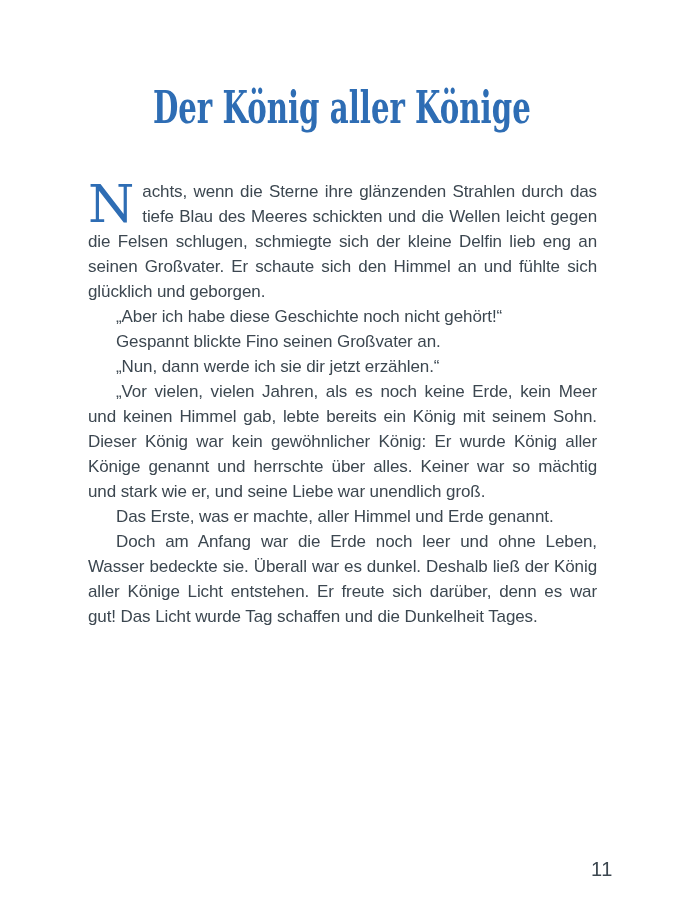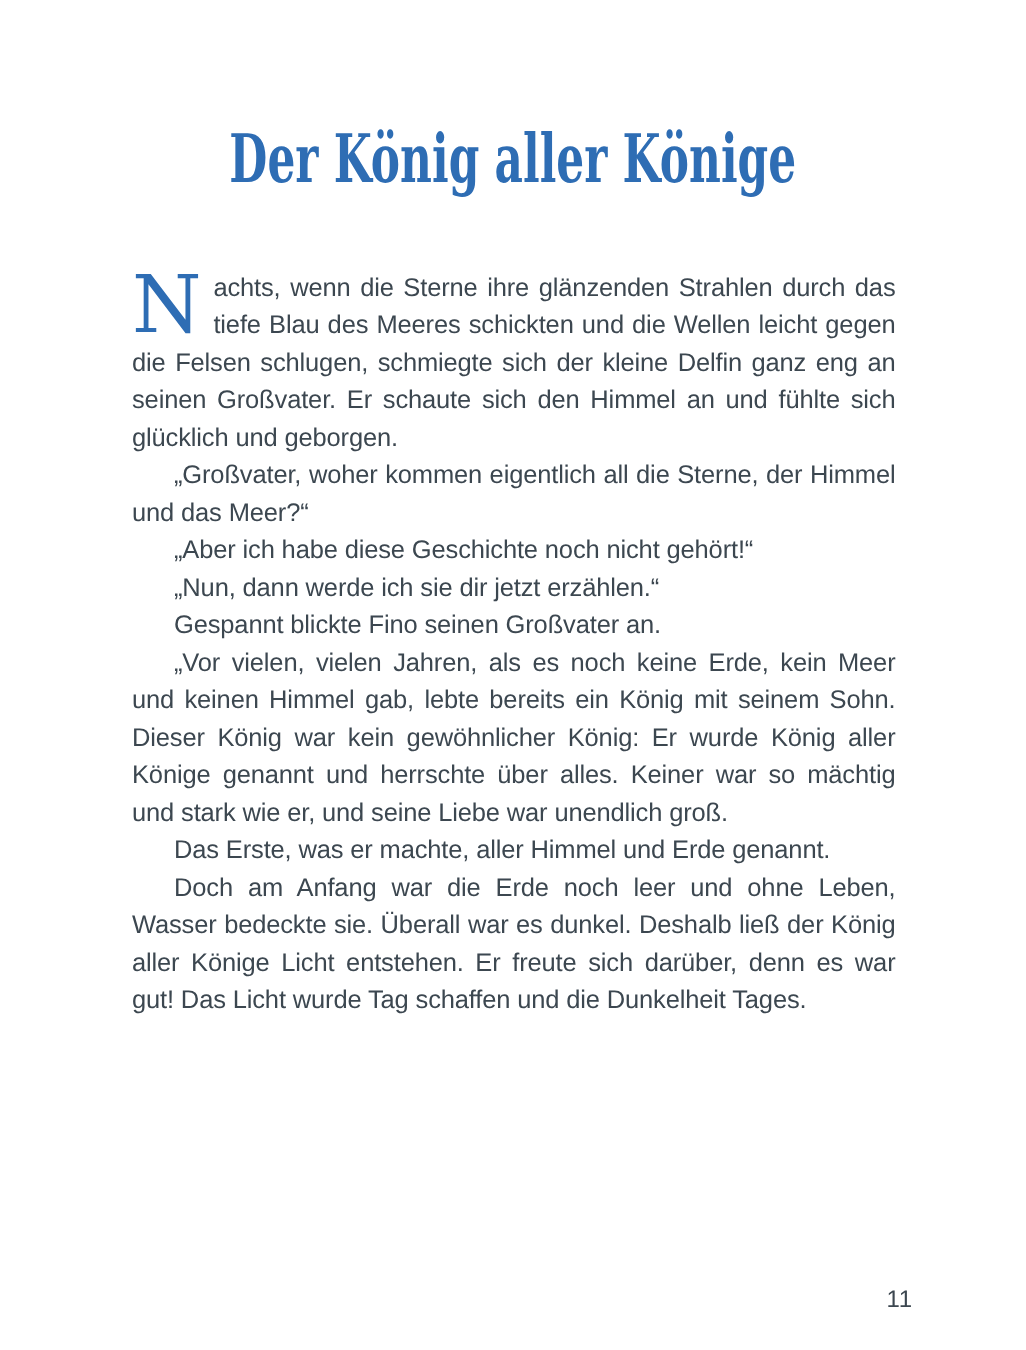--- a/index.html
+++ b/index.html
@@ -58,21 +58,21 @@
     line-height: 44px;
     height: 46px;
     margin: 3px 8px 0 0;
     color: var(--title-blue);
   }
   .italic { }
   .page-number {
     position: absolute;
     top: 817px;
     left: 591px;
-    font-size: 16px;
+    font-size: 20px;
     letter-spacing: 0.5px;
     color: var(--body-text);
   }
   .bottom-edge {
     position: absolute;
     left: 0;
     bottom: 0;
     width: 100%;
     height: 3px;
     background: var(--bottom-edge);
@@ -80,25 +80,24 @@
 </style>
 </head>
 <body>
 
 <div class="page">
   <div class="title-wrap">
     <span class="title">Der König aller Könige</span>
   </div>
 
   <div class="body-text">
-      <p><span class="dropcap">N</span><span>achts, wenn die Sterne ihre glänzenden Strahlen durch das tiefe Blau des Meeres schickten und die Wellen leicht gegen die Felsen schlugen, schmiegte sich der kleine Delfin ganz eng an seinen Großvater. Er schaute sich den Himmel an und fühlte sich glücklich und geborgen.</span></p>
-      <p class="indent"><span>„Großvater, woher kommen eigentlich all die Sterne, der Himmel und das Meer?“</span></p>
+      <p><span class="dropcap">N</span><span>achts, wenn die Sterne ihre glänzenden Strahlen durch das tiefe Blau des Meeres schickten und die Wellen leicht gegen die Felsen schlugen, schmiegte sich der kleine Delfin lieb eng an seinen Großvater. Er schaute sich den Himmel an und fühlte sich glücklich und geborgen.</span></p>
       <p class="indent"><span>„Aber ich habe diese Geschichte noch nicht gehört!“</span></p>
+      <p class="indent"><span>Gespannt blickte Fino seinen Großvater an.</span></p>
       <p class="indent"><span>„Nun, dann werde ich sie dir jetzt erzählen.“</span></p>
-      <p class="indent"><span>Gespannt blickte Fino seinen Großvater an.</span></p>
       <p class="indent"><span>„Vor vielen, vielen Jahren, als es noch keine Erde, kein Meer und keinen Himmel gab, lebte bereits ein König mit seinem Sohn. Dieser König war kein gewöhnlicher König: Er wurde König aller Könige genannt und herrschte über alles. Keiner war so mächtig und stark wie er, und seine Liebe war unendlich groß.</span></p>
       <p class="indent"><span>Das Erste, was er machte, aller Himmel und Erde genannt.</span></p>
       <p class="indent"><span>Doch am Anfang war die Erde noch leer und ohne Leben, Wasser bedeckte sie. Überall war es dunkel. Deshalb ließ der König aller Könige Licht entstehen. Er freute sich darüber, denn es war gut! Das Licht wurde </span><span class="italic">Tag</span><span> schaffen und die Dunkelheit </span><span class="italic">Tages.</span></p>
     </div>
 
   <div class="page-number">11</div>
 
   <div class="bottom-edge"></div>
 </div>
 

